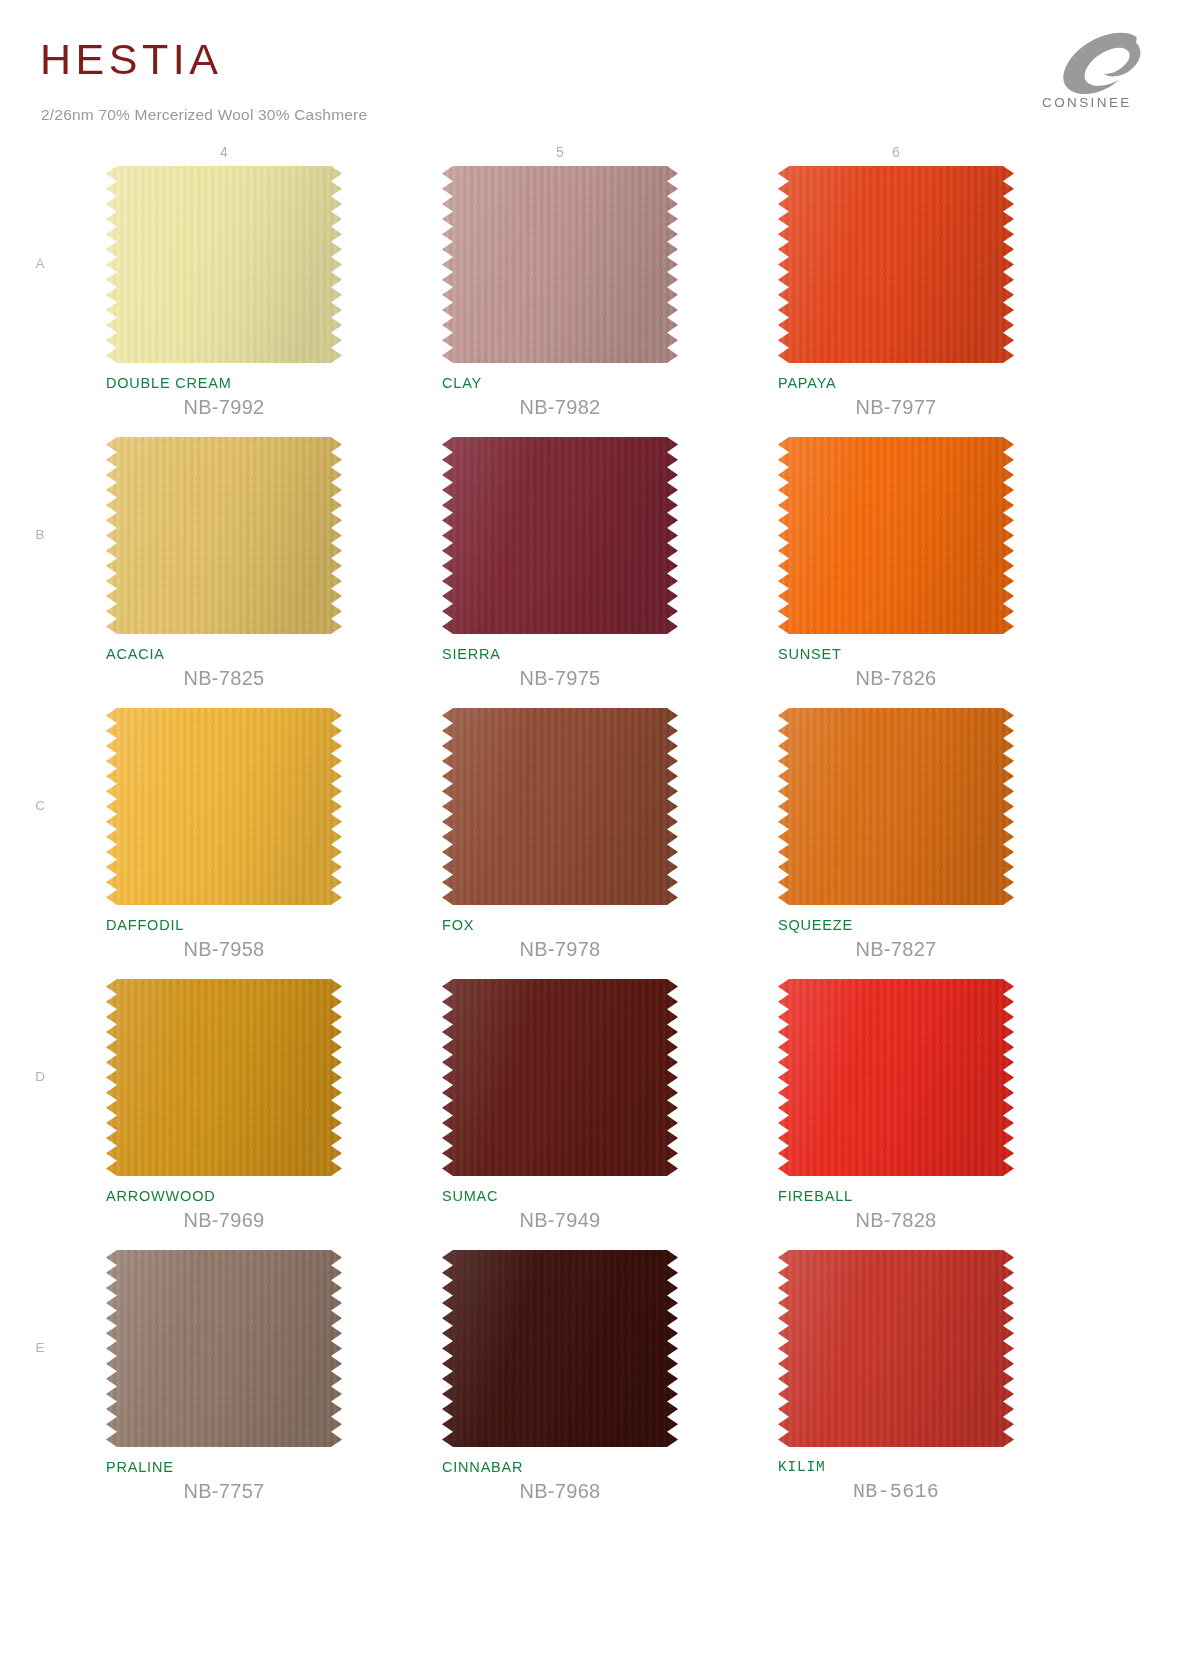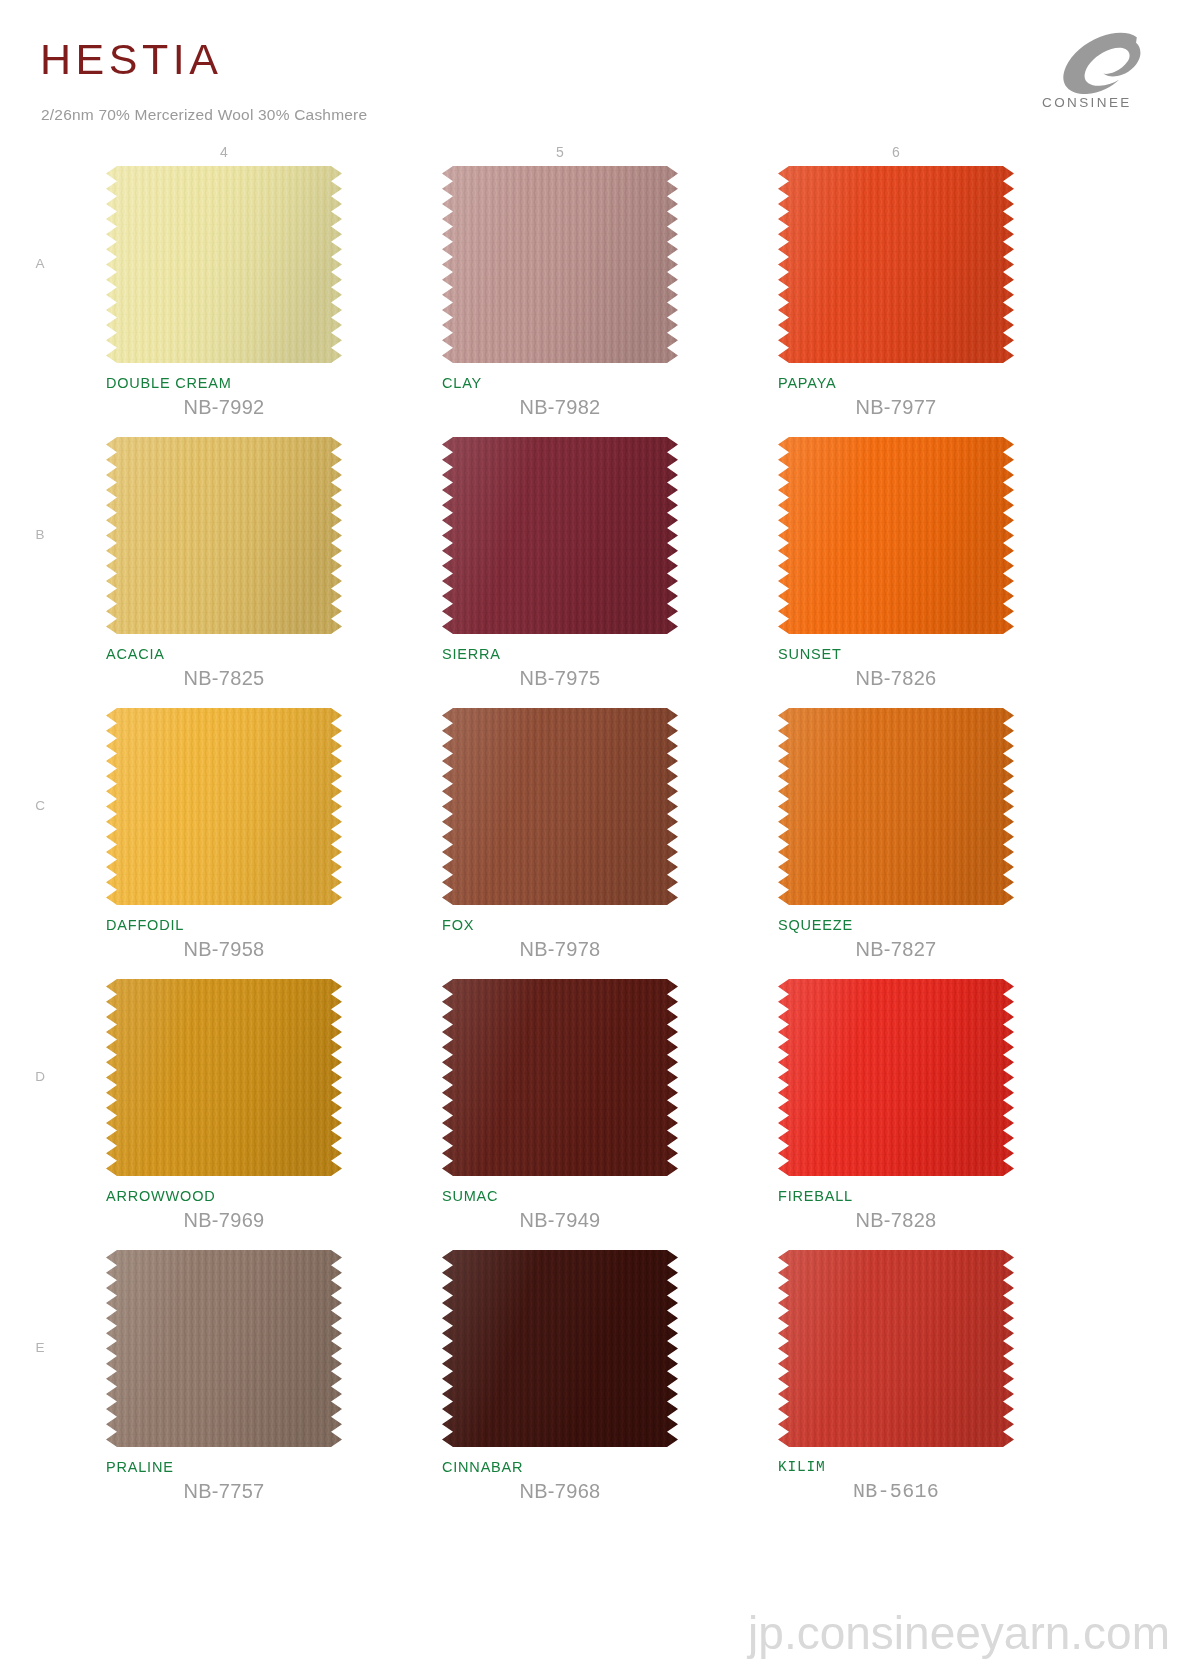--- a/index.html
+++ b/index.html
@@ -649,17 +649,14 @@
                 </g>
               </svg>
             </div>
           </div>
           <div class="cap-name">KILIM</div>
           <div class="cap-code">NB-5616</div>
         </div>
       </div>
   </div>
 
-  <div class="footer">
-    <div class="footer-url">jp.consineeyarn.com</div>
-  </div>
 
 </div>
 
 </body></html>

